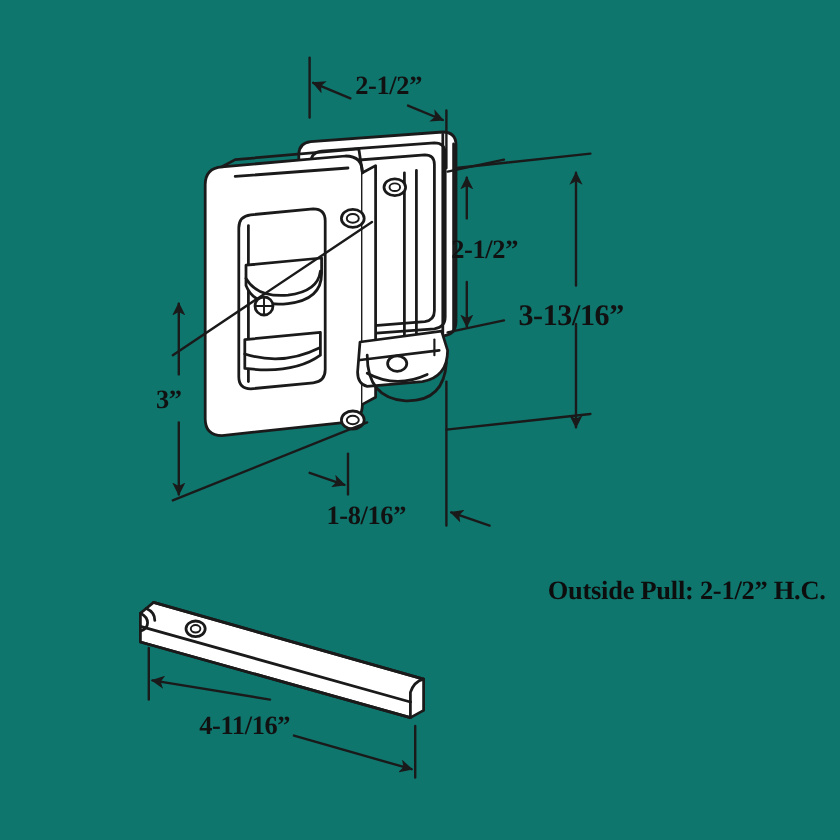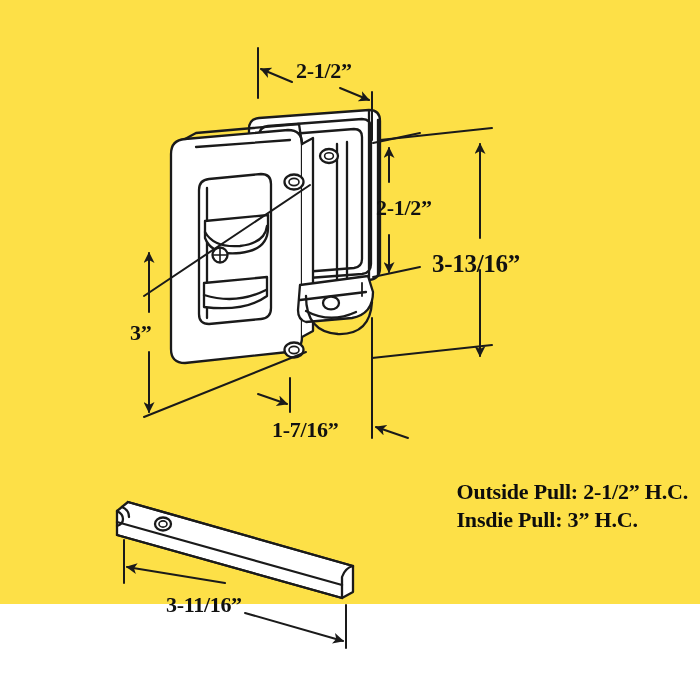--- a/index.html
+++ b/index.html
@@ -9,22 +9,22 @@
   }
   body {
     width: 700px;
     height: 700px;
     overflow: hidden;
     font-family: "Liberation Serif", "DejaVu Serif", serif;
   }
   #sheet {
     position: relative;
     width: 700px;
-    height: 604px;
-    background: #fde047;
+    height: 700px;
+    background: #0f766e;
   }
   #drawing-svg {
     position: absolute;
     left: 0;
     top: 0;
     width: 700px;
     height: 700px;
   }
   .dim-label {
     position: absolute;
@@ -172,22 +172,21 @@
   </svg>
 
   <div class="dim-label" id="lbl-top-width">2-1/2”</div>
 
   <div class="dim-label" id="lbl-mid-height">2-1/2”</div>
 
   <div class="dim-label" id="lbl-total-depth">3-13/16”</div>
 
   <div class="dim-label" id="lbl-face-height">3”</div>
 
-  <div class="dim-label" id="lbl-proj-depth">1-7/16”</div>
+  <div class="dim-label" id="lbl-proj-depth">1-8/16”</div>
 
-  <div class="dim-label" id="lbl-bar-length">3-11/16”</div>
+  <div class="dim-label" id="lbl-bar-length">4-11/16”</div>
 
   <div id="notes-block">
     <div class="note-line" id="note-outside">Outside Pull: 2-1/2” H.C.</div>
-    <div class="note-line" id="note-inside">Insdie Pull: 3” H.C.</div>
   </div>
 
 </div>
 
 </body></html>

